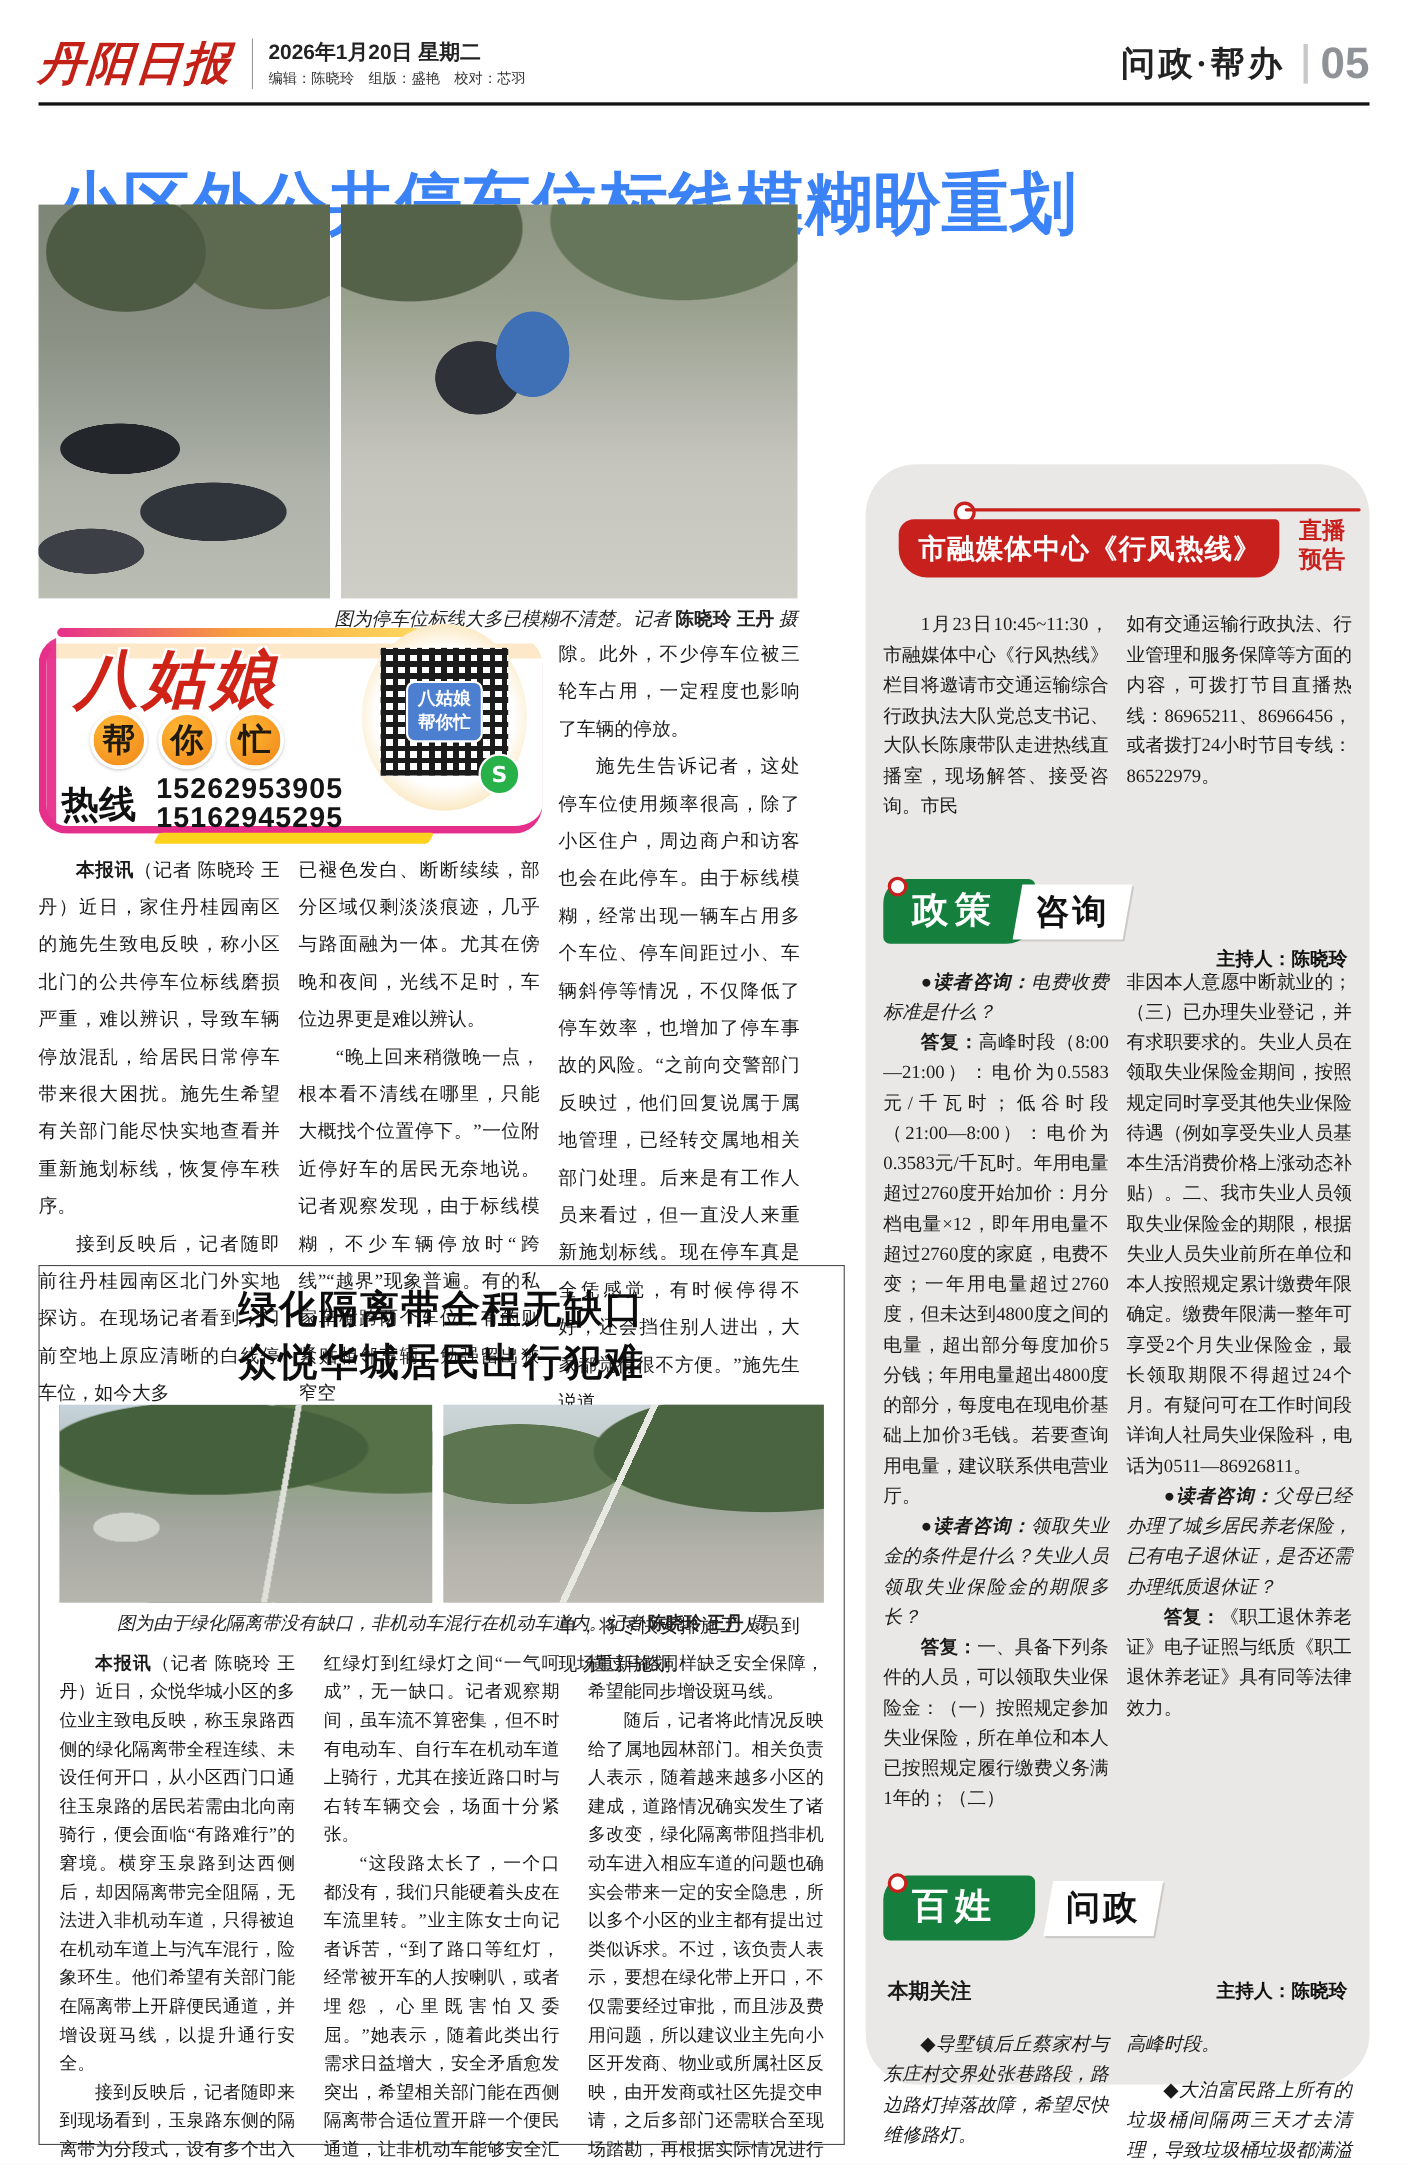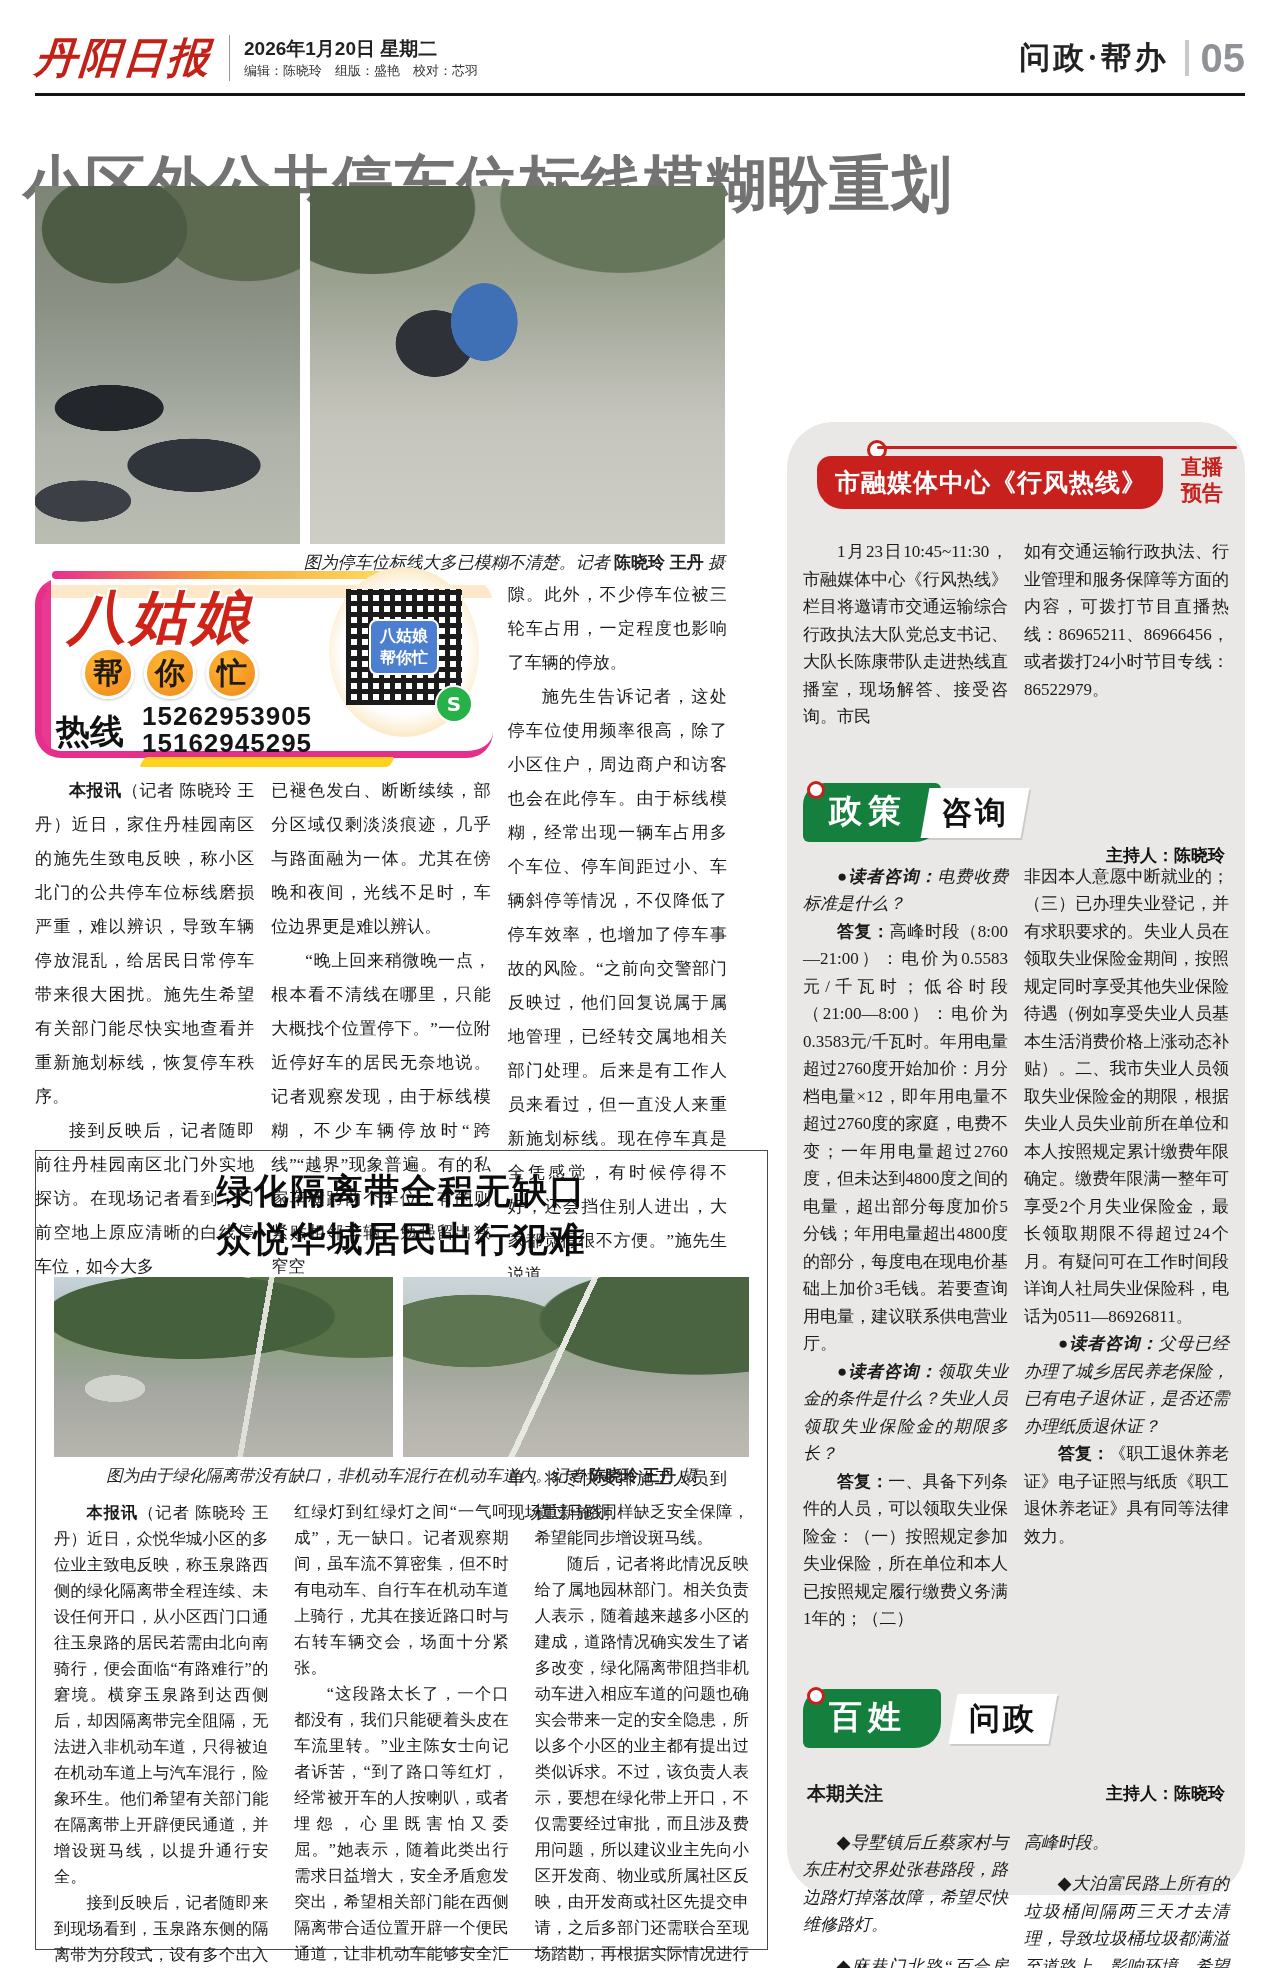--- a/index.html
+++ b/index.html
@@ -12,22 +12,22 @@
   .mast-div{width:1px;height:46px;background:#999;margin:0 14px 0 18px;}
   .dateblock{line-height:1.35;}
   .dateline{font-size:19px;font-weight:700;color:#222;font-family:"Liberation Sans",sans-serif;}
   .credits{font-size:13px;color:#333;font-family:"Liberation Sans",sans-serif;}
   .mast-right{margin-left:auto;display:flex;align-items:center;}
   .section-title{font-size:31px;font-weight:900;color:#222;letter-spacing:3px;}
   .pagebar{width:4px;height:36px;background:#c9c9c9;margin:0 12px 0 16px;}
   .page-no{font-size:40px;font-weight:900;color:#8f9398;font-family:"Liberation Sans",sans-serif;}
   .toprule{position:absolute;left:35px;top:93px;width:1210px;height:3px;background:#141414;}
   
-  .main-headline{position:absolute;left:23px;top:103px;width:1000px;font-size:61px;font-weight:900;
-        color:#737373;font-family:"Liberation Sans","DejaVu Sans",sans-serif;letter-spacing:1px;white-space:nowrap;}
+  .main-headline{position:absolute;left:50px;top:103px;width:1000px;font-size:61px;font-weight:900;
+        color:#3b82f6;font-family:"Liberation Sans","DejaVu Sans",sans-serif;letter-spacing:1px;white-space:nowrap;}
   
   .ph{position:absolute;top:186px;height:358px;}
   .ph,.bph{background:#b9bdb4;overflow:hidden;}
   .ph1{left:35px;width:265px;
     background:
       radial-gradient(ellipse 90px 38px at 28% 62%, #23262b 0 60%, transparent 61%),
       radial-gradient(ellipse 110px 44px at 60% 78%, #30343b 0 60%, transparent 61%),
       radial-gradient(ellipse 80px 34px at 18% 88%, #3c4046 0 60%, transparent 61%),
       radial-gradient(ellipse 120px 90px at 30% 12%, #4d5a44 0 60%, transparent 61%),
       radial-gradient(ellipse 150px 110px at 80% 8%, #5d6a50 0 60%, transparent 61%),
@@ -100,21 +100,21 @@
       radial-gradient(ellipse 260px 90px at 85% 24%, #4a6340 0 60%, transparent 61%),
       radial-gradient(ellipse 160px 60px at 20% 30%, #5d7551 0 60%, transparent 61%),
       linear-gradient(#ccd6da 0%, #c2cbc9 22%, #9cab90 38%, #a3a89e 55%, #b2b1aa 72%, #bcbab3 100%);}
   .bcaption{margin-top:8px;text-align:center;font-size:16.5px;font-style:italic;color:#222;}
   .bcaption b{font-style:normal;font-family:"Liberation Sans",sans-serif;}
   .boxed .cols{margin-top:12px;gap:26px;}
   .boxed .col{font-size:16.2px;line-height:26px;}
   
   .sidebar{position:absolute;left:787px;top:422px;width:458px;height:1473px;background:#e9e8e6;
         border-radius:46px;box-sizing:border-box;padding:26px 16px;}
-  .live-head{position:relative;margin-top:4px;height:64px;}
+  .live-head{position:relative;margin-top:20px;height:64px;}
   .live-line{position:absolute;left:74px;top:-6px;width:360px;height:3px;background:#c8201d;border-radius:2px;}
   .live-dot{position:absolute;left:64px;top:-12px;width:14px;height:14px;border-radius:50%;
         background:#fff;border:3px solid #c8201d;}
   .live-pill{position:absolute;left:14px;top:4px;background:#c8201d;color:#fff;font-size:25px;font-weight:900;
         padding:10px 16px 10px 18px;border-radius:14px 4px 22px 26px;letter-spacing:1px;}
   .live-tag{position:absolute;right:6px;top:2px;color:#c8201d;font-size:21px;font-weight:900;
         line-height:26px;text-align:center;font-family:"Liberation Sans",sans-serif;}
   .side-cols{display:flex;gap:16px;margin-top:22px;}
   .side-col{flex:1 1 0;font-size:17px;line-height:27.5px;text-align:justify;}
   .side-col p{margin:0;text-indent:2em;}

